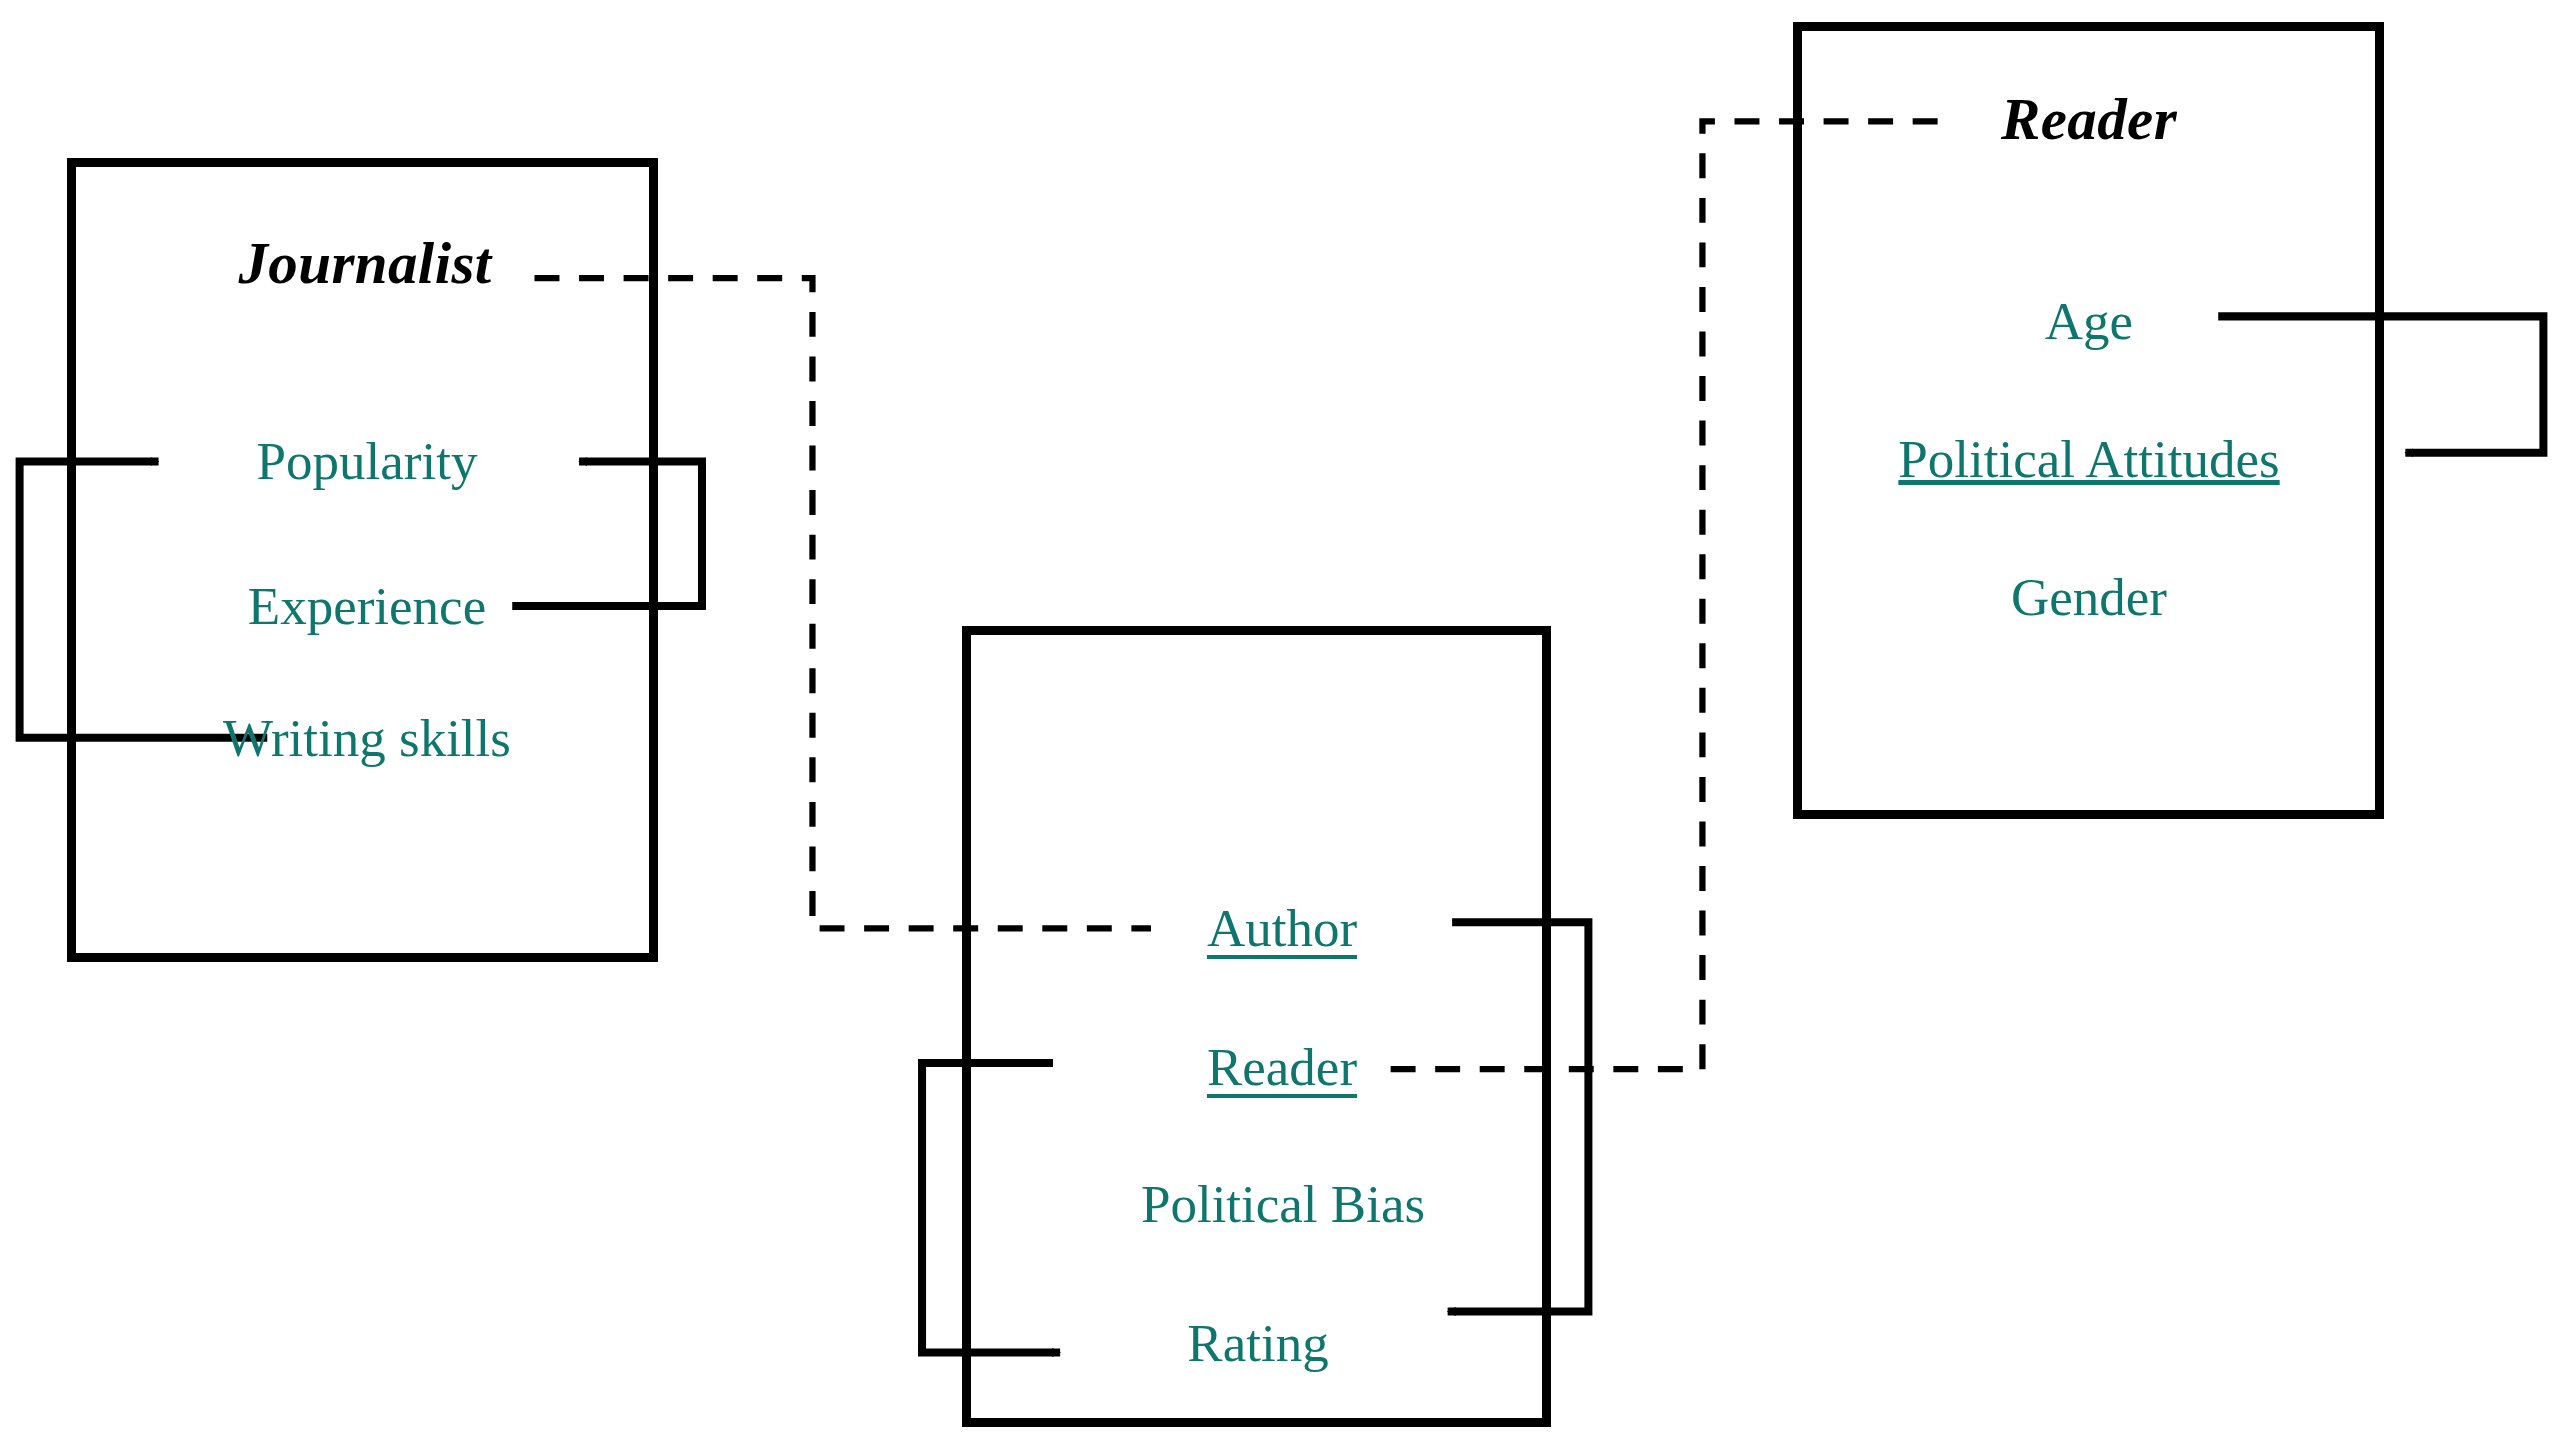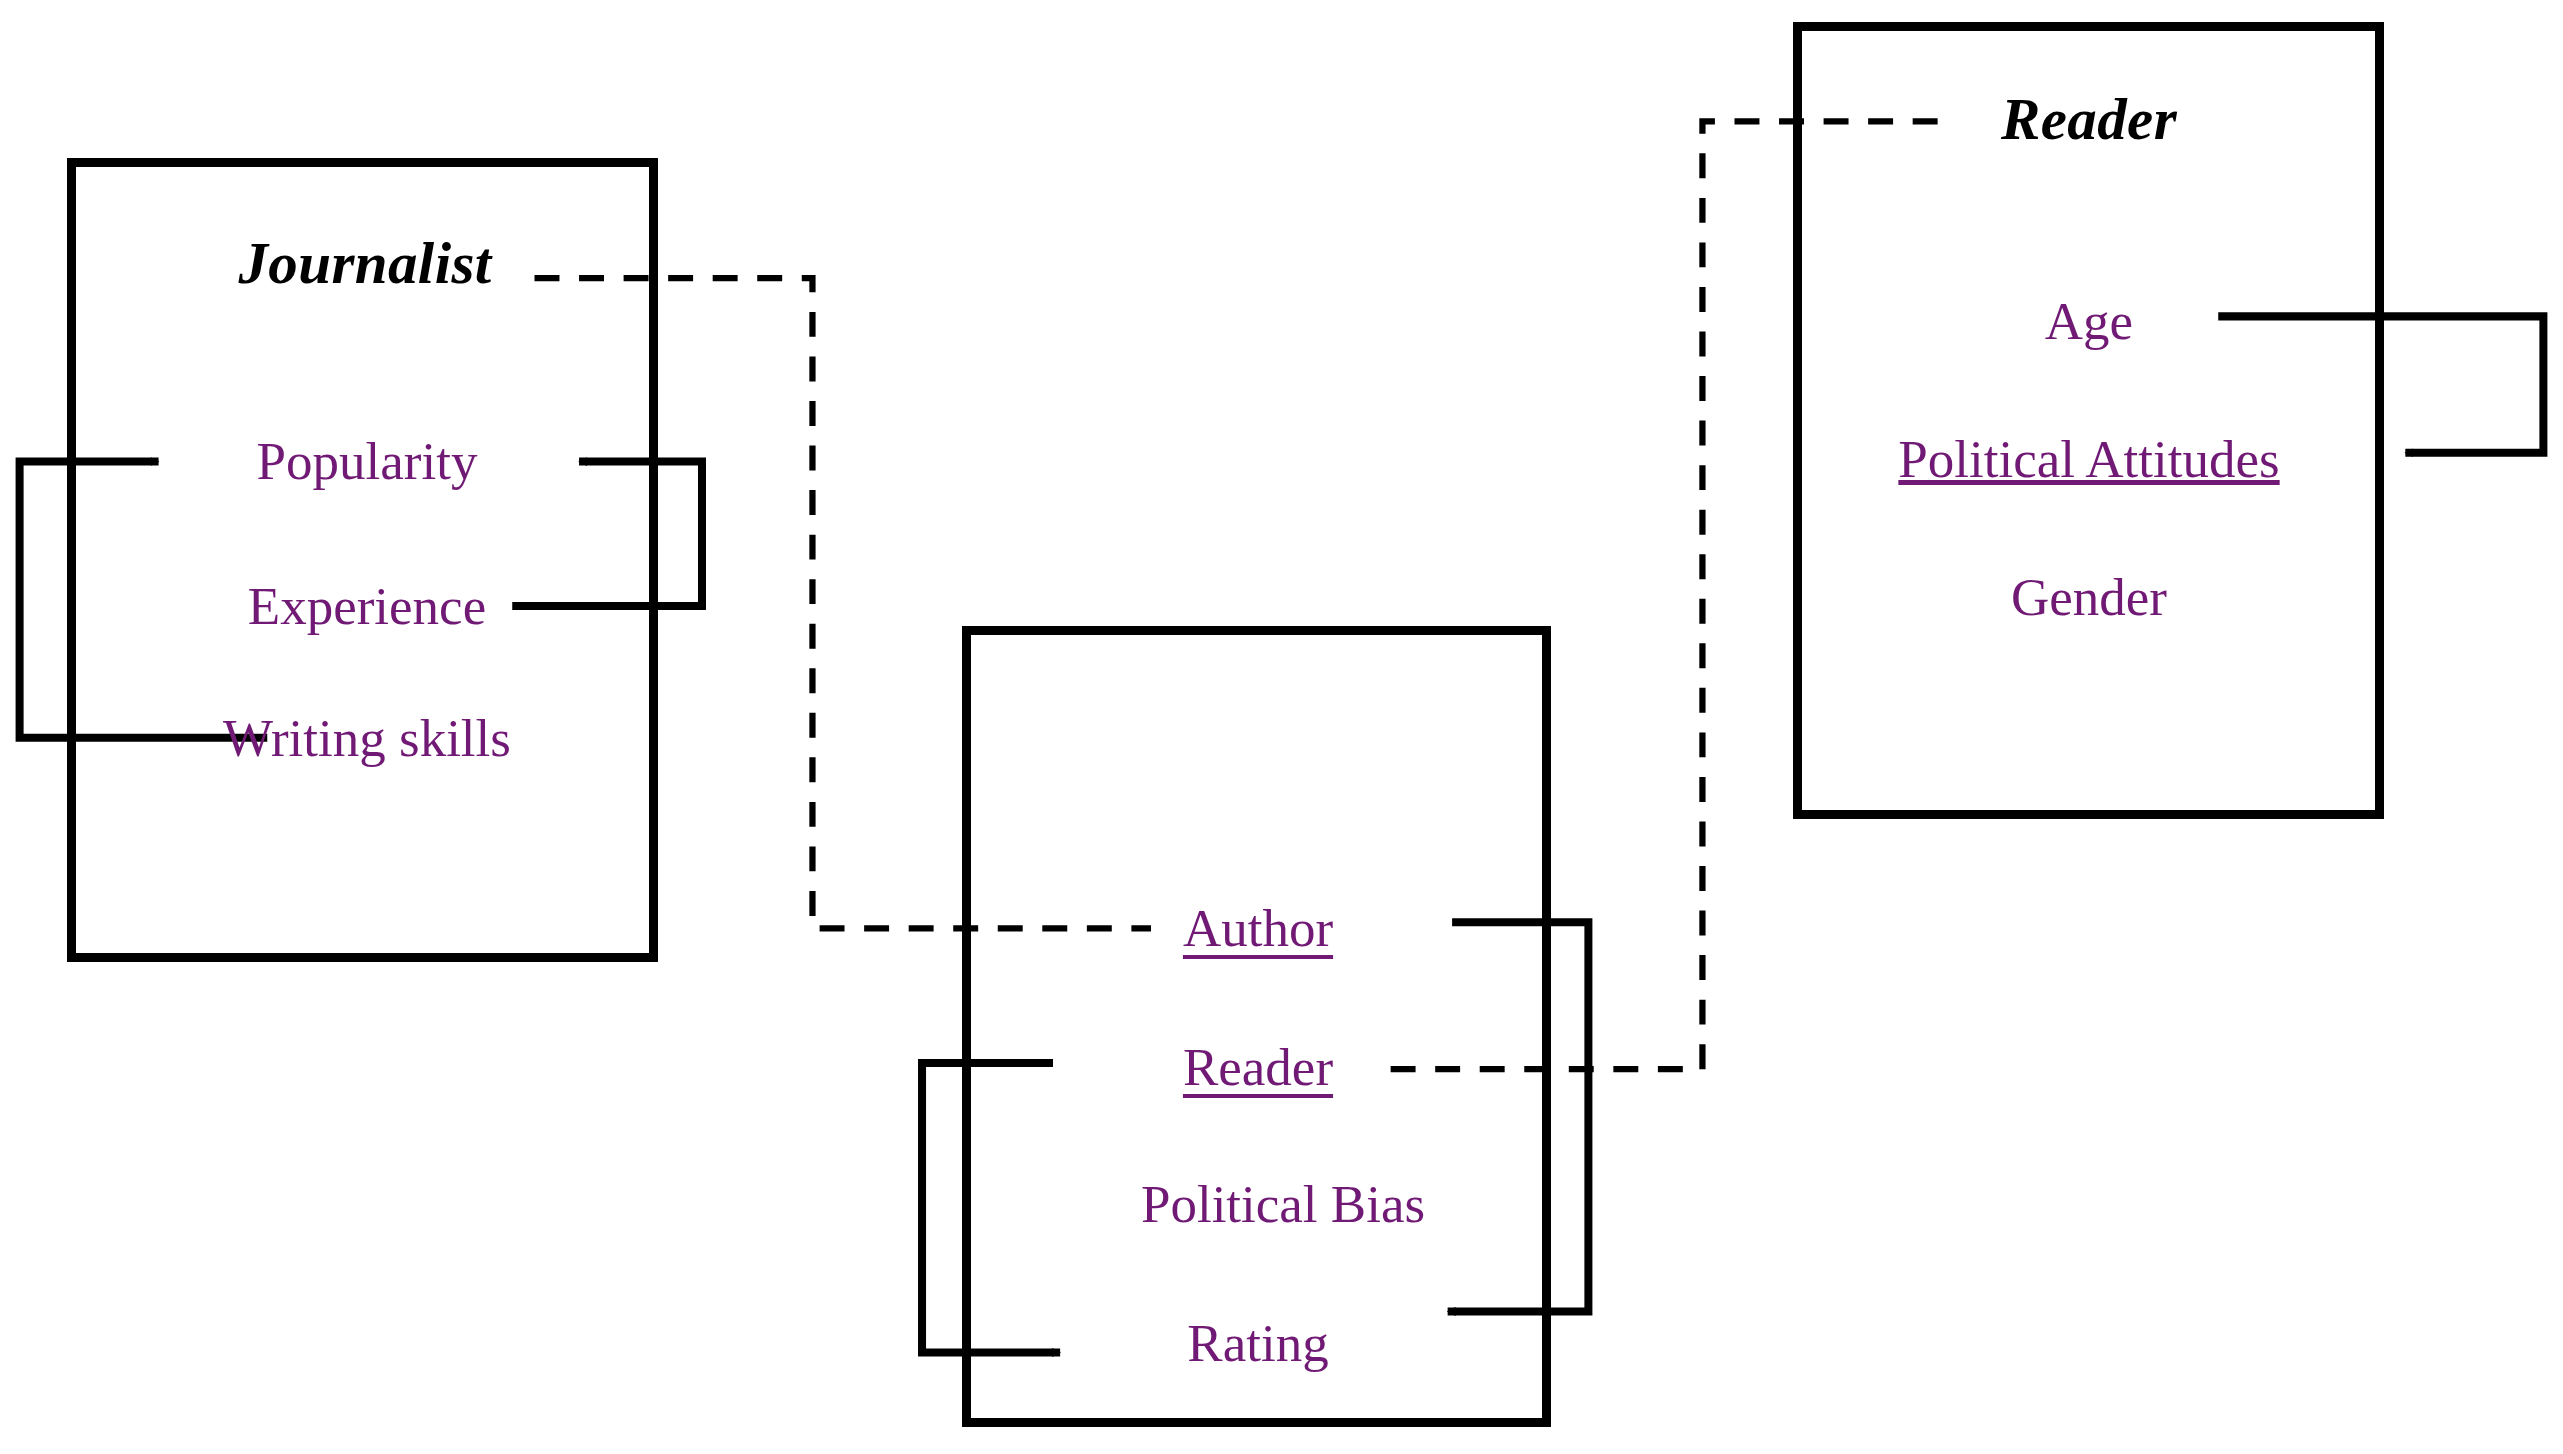--- a/index.html
+++ b/index.html
@@ -35,28 +35,29 @@
     font-style: italic;
     font-size: 59px;
     color: #000000;
     white-space: nowrap;
     transform: translate(-50%, -50%);
     letter-spacing: 0.4px;
   }
   .attr {
     position: absolute;
     font-size: 53px;
-    color: #701a75;
+    color: #0f766e;
     white-space: nowrap;
     transform: translate(-50%, -50%);
   }
   .attr.key {
     text-decoration: underline;
     text-underline-offset: 9px;
     text-decoration-thickness: 3.6px;
+    margin-left: 24px;
   }
 </style>
 </head>
 <body>
 
 <div id="canvas">
 
   <svg class="layer" viewBox="0 0 2877 1633">
     <defs>
       <marker id="arrowR" markerWidth="10" markerHeight="10" refX="9" refY="5" orient="auto" markerUnits="userSpaceOnUse">

